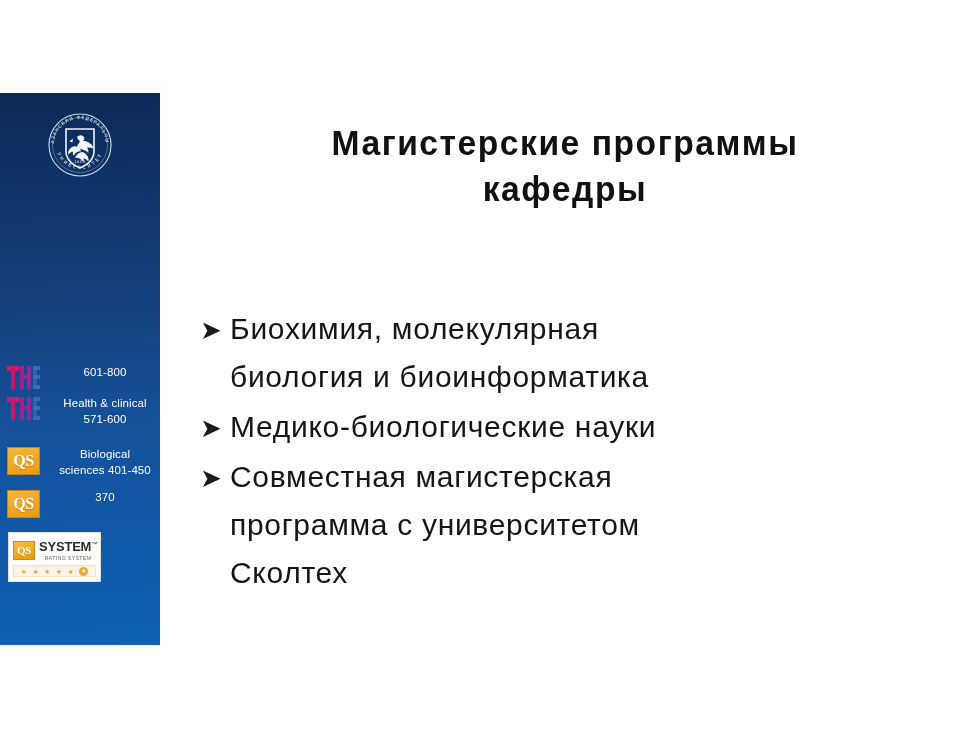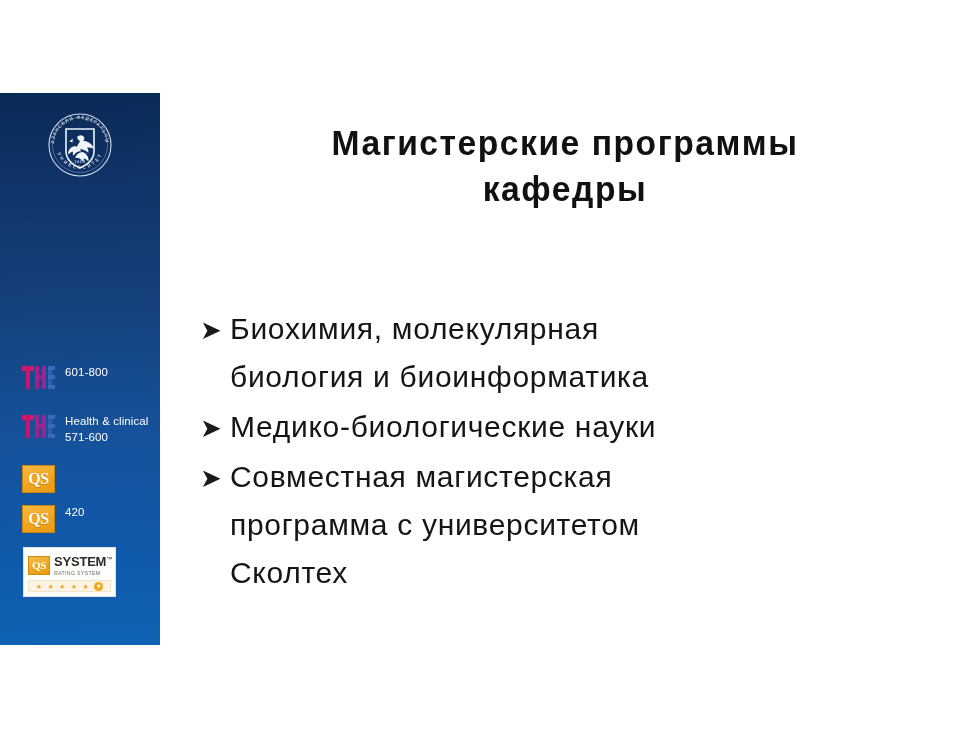--- a/index.html
+++ b/index.html
@@ -45,23 +45,24 @@
     left: 44px;
     top: 12px;
     width: 72px;
     height: 80px;
   }
   .emblem-wrap svg { display: block; }
 
   
   .rankings {
     position: absolute;
-    left: 22px;
+    left: 7px;
     top: 272px;
     width: 153px;
+    text-align: center;
   }
 
   .rank-row {
     position: relative;
     display: flex;
     align-items: flex-start;
     margin-bottom: 2px;
   }
 
   
@@ -115,21 +116,21 @@
     color: #ffffff;
     font-size: 11.5px;
     line-height: 15.5px;
     letter-spacing: .1px;
     font-family: "Liberation Sans", "DejaVu Sans", sans-serif;
   }
   .rank-text .ln { display: block; white-space: nowrap; }
 
   .rank-row.the-1 { margin-top: 0; }
   .rank-row.the-2 { margin-top: 8px; }
-  .rank-row.the-3 { margin-top: 24px; }
+  .rank-row.the-3 { margin-top: 6px; }
   .rank-row.qs-1  { margin-top: 20px; }
   .rank-row.qs-2  { margin-top: 12px; }
 
   
   .qs-stars {
     margin-top: 14px;
     margin-left: 1px;
     width: 93px;
     background: #fdfdfb;
     border: 1px solid #e2e2dc;
@@ -331,26 +332,30 @@
             <span class="bar e-b"></span>
         </div>
         <div class="rank-text">
           <span class="ln">Health &amp; clinical</span>
           <span class="ln">571-600</span>
         </div>
       </div>
 
       <div class="rank-row qs-1">
         <div class="qs-logo">QS</div>
+        <div class="rank-text">
+          <span class="ln">Biological</span>
+          <span class="ln">sciences   401-450</span>
+        </div>
       </div>
 
       <div class="rank-row qs-2">
         <div class="qs-logo">QS</div>
         <div class="rank-text">
-          <span class="ln">420</span>
+          <span class="ln">370</span>
         </div>
       </div>
 
       <div class="qs-stars">
         <div class="qs-stars-top">
           <div class="qs-stars-mark">QS</div>
           <div class="qs-stars-words">
             <div class="qs-stars-title"><span>SYSTEM</span><span class="tm">™</span></div>
             <div class="qs-stars-sub">RATING SYSTEM</div>
           </div>

